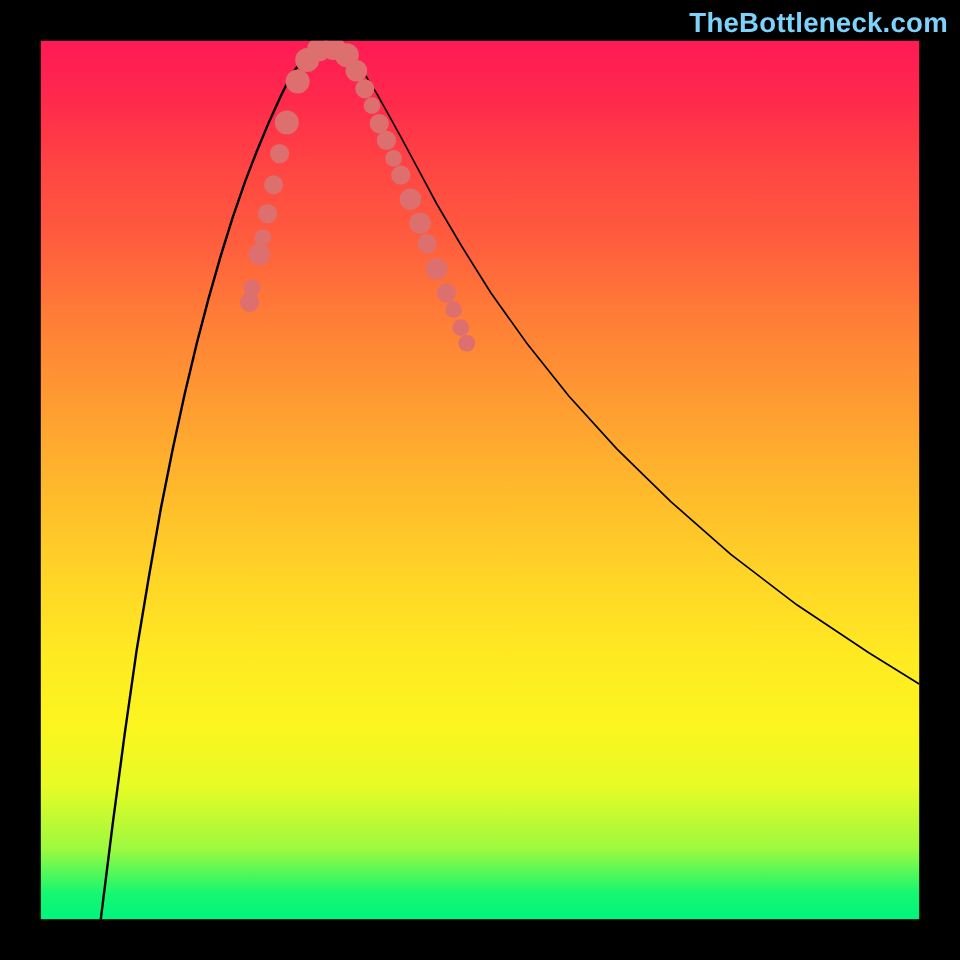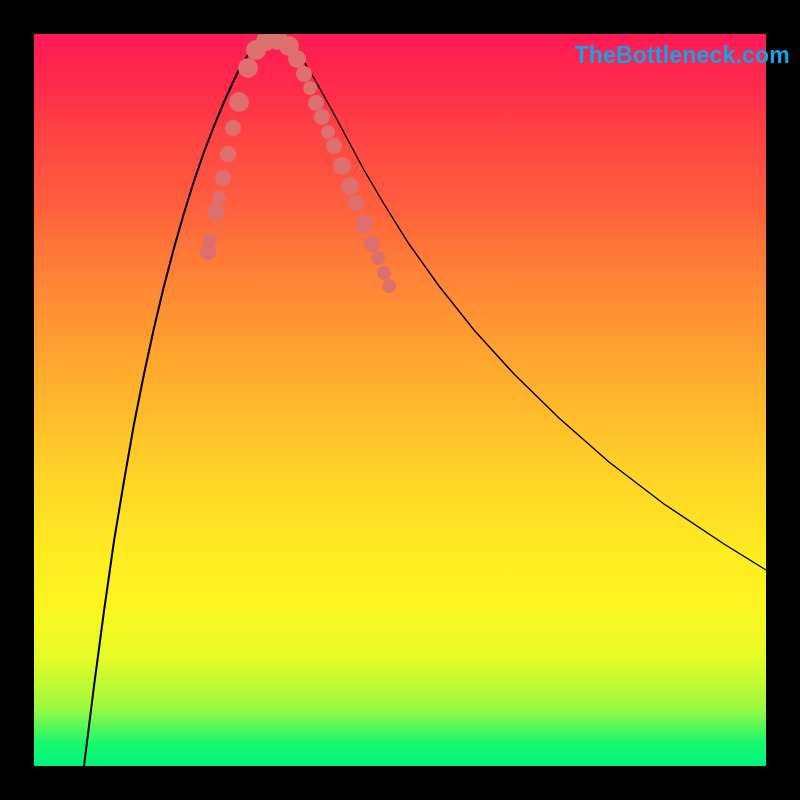--- a/index.html
+++ b/index.html
@@ -33,23 +33,22 @@
       #00f47e 100%
     );
   }
   .watermark {
     position: absolute;
     top: 6px;
     right: 10px;
     font-family: Arial, Helvetica, sans-serif;
     font-size: 23px;
     font-weight: 600;
-    color: #0ea5e9;
+    color: #7dd3fc;
     letter-spacing: 0.2px;
-    margin-top: 36px;
   }
   svg.curves {
     position: absolute;
     left: 0; top: 0;
     width: 732px; height: 732px;
   }
   .curve { fill: none; stroke: #000; stroke-width: 2; }
   .curve-right { fill: none; stroke: #000; stroke-width: 1.4; }
   .dot { fill: #dd6f6f; }
 </style>

